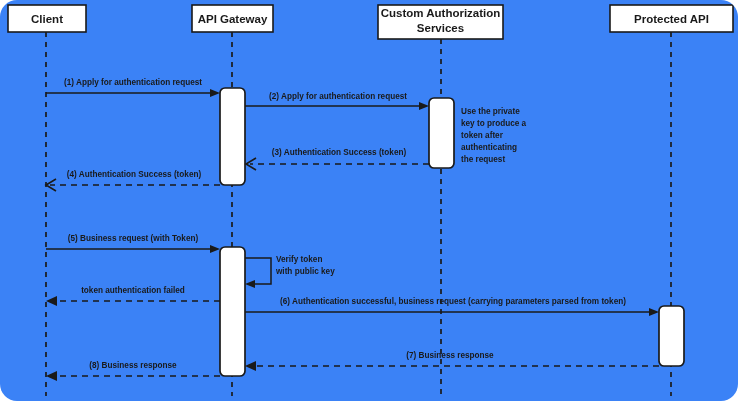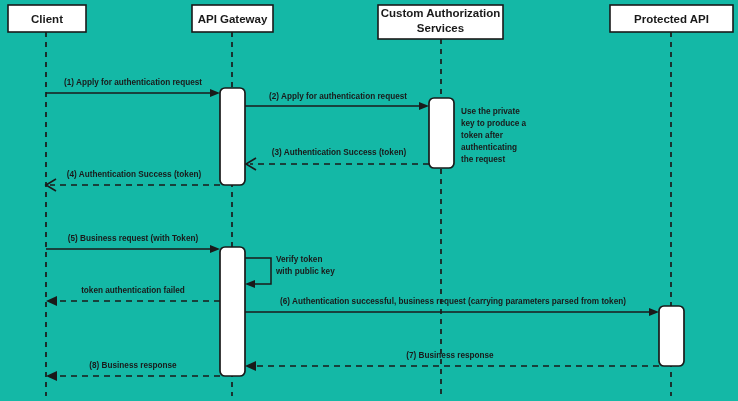--- a/index.html
+++ b/index.html
@@ -7,22 +7,23 @@
     padding: 0;
     background: #ffffff;
   }
   body {
     font-family: "Liberation Sans", sans-serif;
   }
   #canvas {
     position: relative;
     width: 738px;
     height: 401px;
-    background: #14b8a6;
+    background: #3b82f6;
     overflow: hidden;
+    border-radius: 17px;
   }
   svg.diagram {
     position: absolute;
     left: 0;
     top: 0;
     width: 738px;
     height: 401px;
   }
   .lifeline-box {
     fill: #ffffff;

